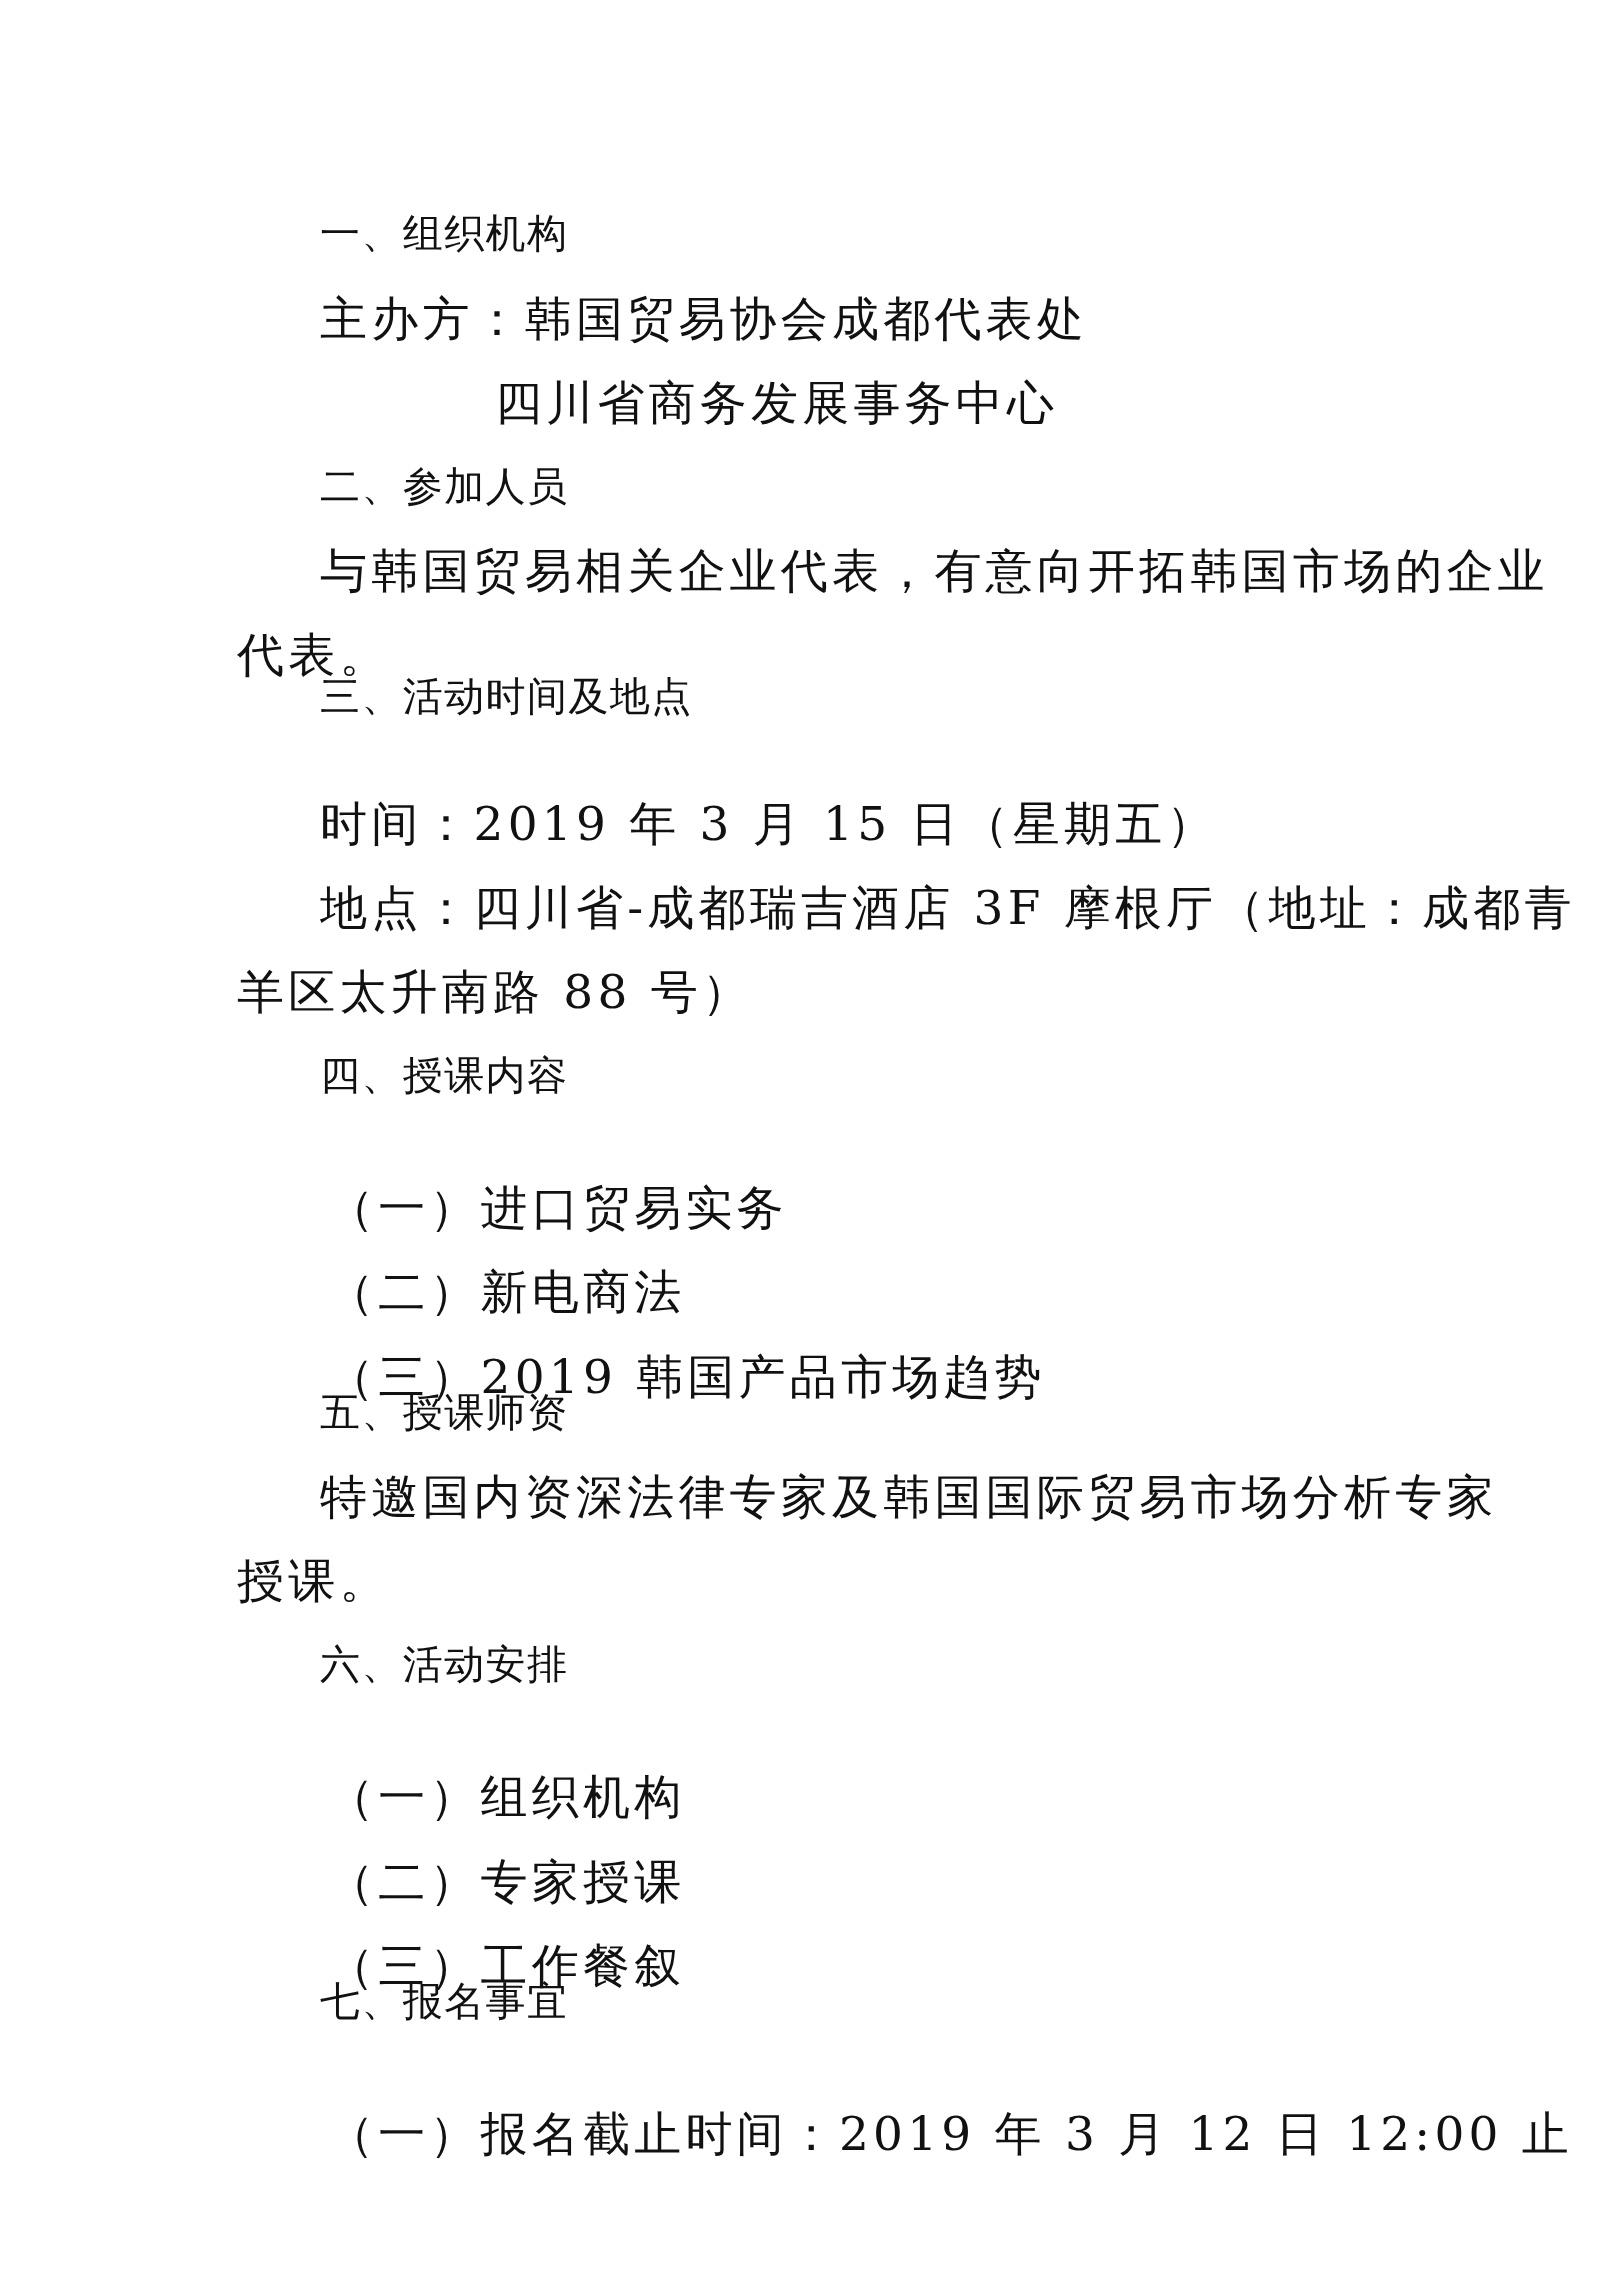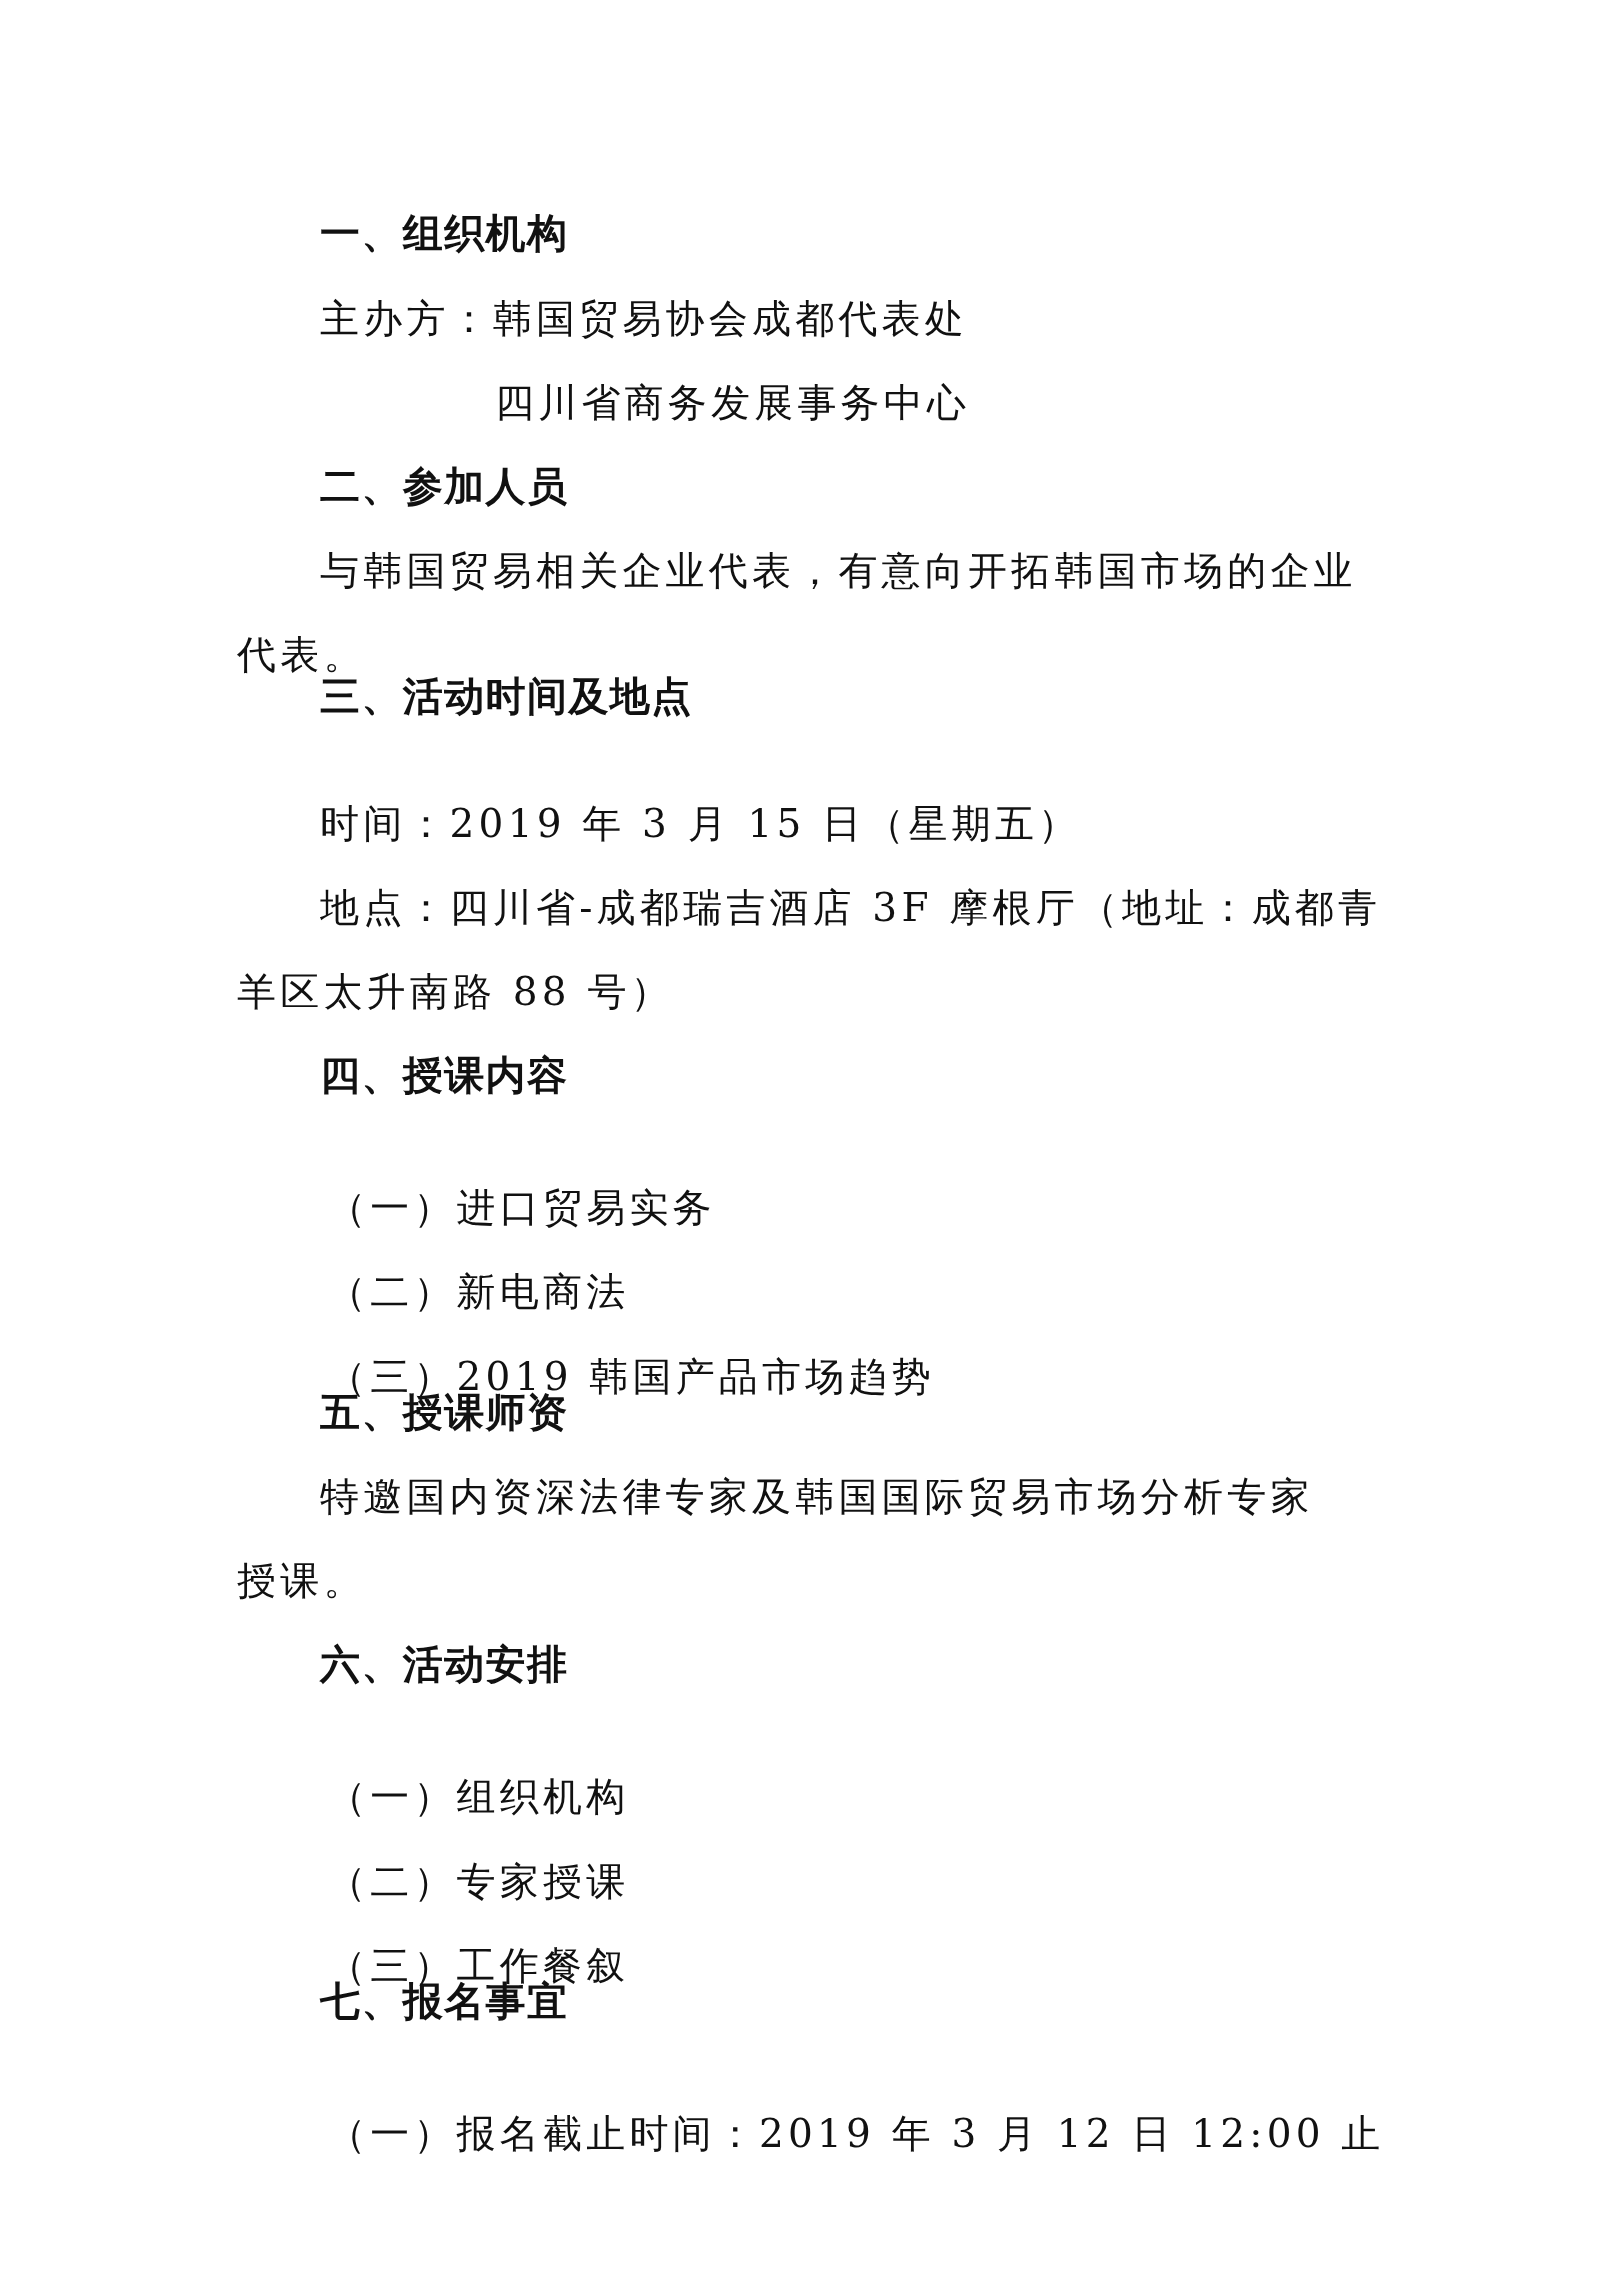--- a/index.html
+++ b/index.html
@@ -1,21 +1,21 @@
 <!DOCTYPE html>
 <html style="font-size:11px"><head>
 <meta charset="utf-8">
 <style>
   html, body { margin: 0; padding: 0; background: #ffffff; }
   body { width: 1603px; height: 2295px; position: relative; overflow: hidden;
          font-family: "DejaVu Serif", "Liberation Serif", serif; color: #111111; }
   .page { position: absolute; left: 0; top: 0; width: 1603px; height: 2295px; }
-  .line { position: absolute; white-space: nowrap; font-size: 39px; line-height: 49px;
+  .line { position: absolute; white-space: nowrap; font-size: 47px; line-height: 49px;
           letter-spacing: 4.2px; }
-  .heading { font-family: "DejaVu Sans", "Liberation Sans", sans-serif; font-weight: bold;
+  .heading { font-family: "DejaVu Sans", "Liberation Sans", sans-serif; font-weight: normal;
              letter-spacing: 1.4px; font-size: 40px; }
   .indent { left: 320px; }
   .wrap { left: 237px; }
   .sub { left: 327px; margin-top: 48px; }
   .org2 { left: 495px; }
 </style>
 </head>
 <body>
 
 <div class="page">

